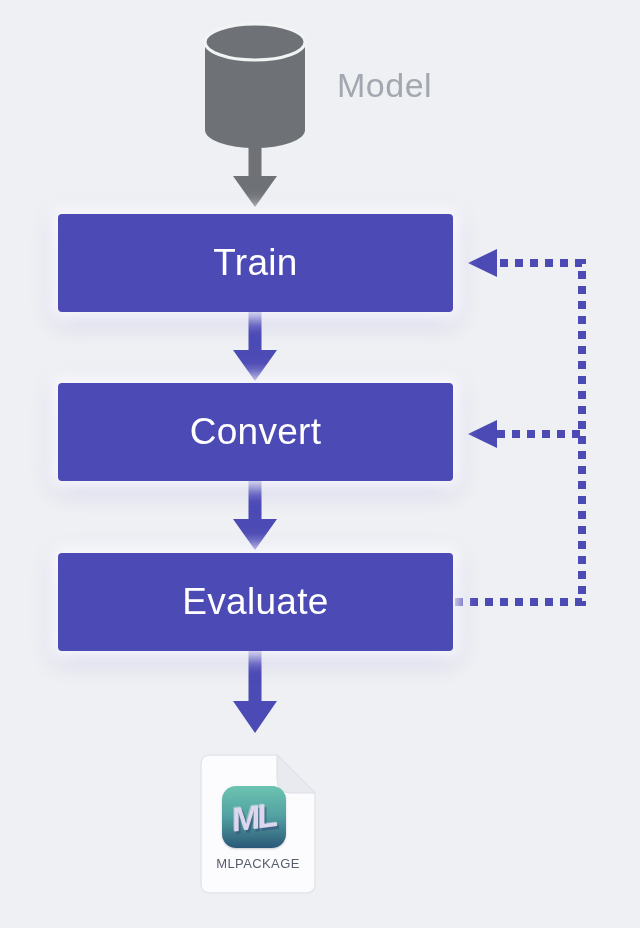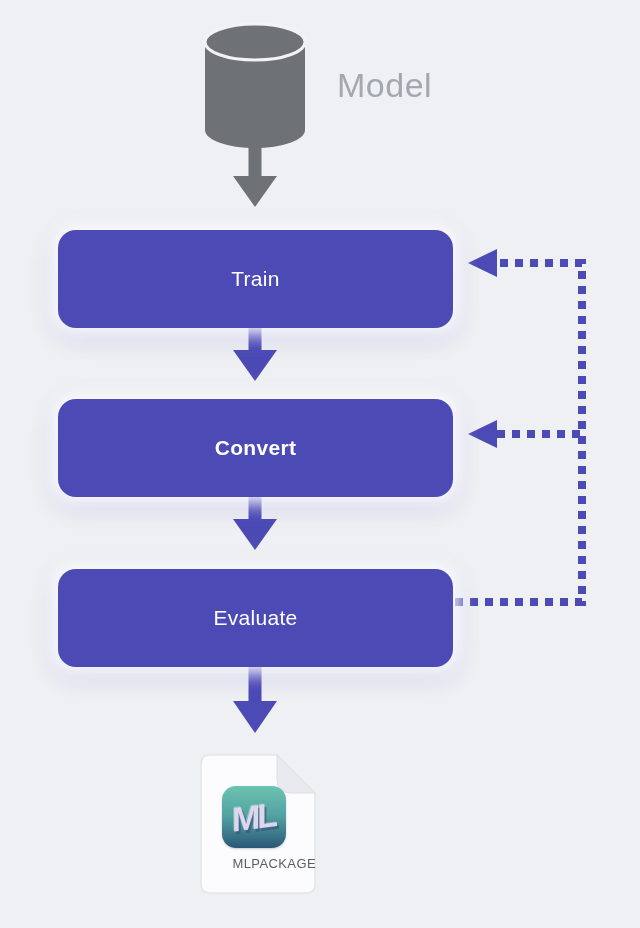--- a/index.html
+++ b/index.html
@@ -13,33 +13,32 @@
     background:#eef0f3;
     overflow:hidden;
   }
   .layer{position:absolute;left:0;top:0;width:640px;height:928px;}
 
   
   .step{
     position:absolute;
     left:58px;width:395px;height:98px;
     background:#4c4ab5;
-    border-radius:18px;
+    border-radius:4px;
     display:flex;align-items:center;justify-content:center;
     color:#ffffff;
-    font-size:21px;
+    font-size:37px;
     font-weight:500;
     letter-spacing:.3px;
     box-shadow:
       0 0 16px 7px rgba(255,255,255,0.9),
       0 6px 24px 2px rgba(92,84,200,0.30);
-    margin-top: 16px;
   }
   .step-train{top:214px;}
-  .step-convert{top:383px;font-weight:bold;}
+  .step-convert{top:383px;}
   .step-evaluate{top:553px;}
 
   
   .side-label{
     position:absolute;
     color:#a2a7b0;
     font-size:34px;
     font-weight:400;
     letter-spacing:.5px;
   }
@@ -61,21 +60,21 @@
   .ml-letters{
     font-weight:700;
     font-size:34px;
     letter-spacing:-3px;
     color:#ddd7ee;
     transform:skewY(-7deg);
     text-shadow:2px 3px 0 rgba(54,77,122,0.55), -1px -1px 0 rgba(255,255,255,0.30);
   }
   .file-badge{
     position:absolute;left:0;top:102px;width:116px;
-    text-align:right;
+    text-align:center;
     font-size:13px;
     letter-spacing:.4px;
     color:#575e6b;
     font-weight:400;
   }
 </style>
 </head>
 <body>
 
 <div class="canvas">

